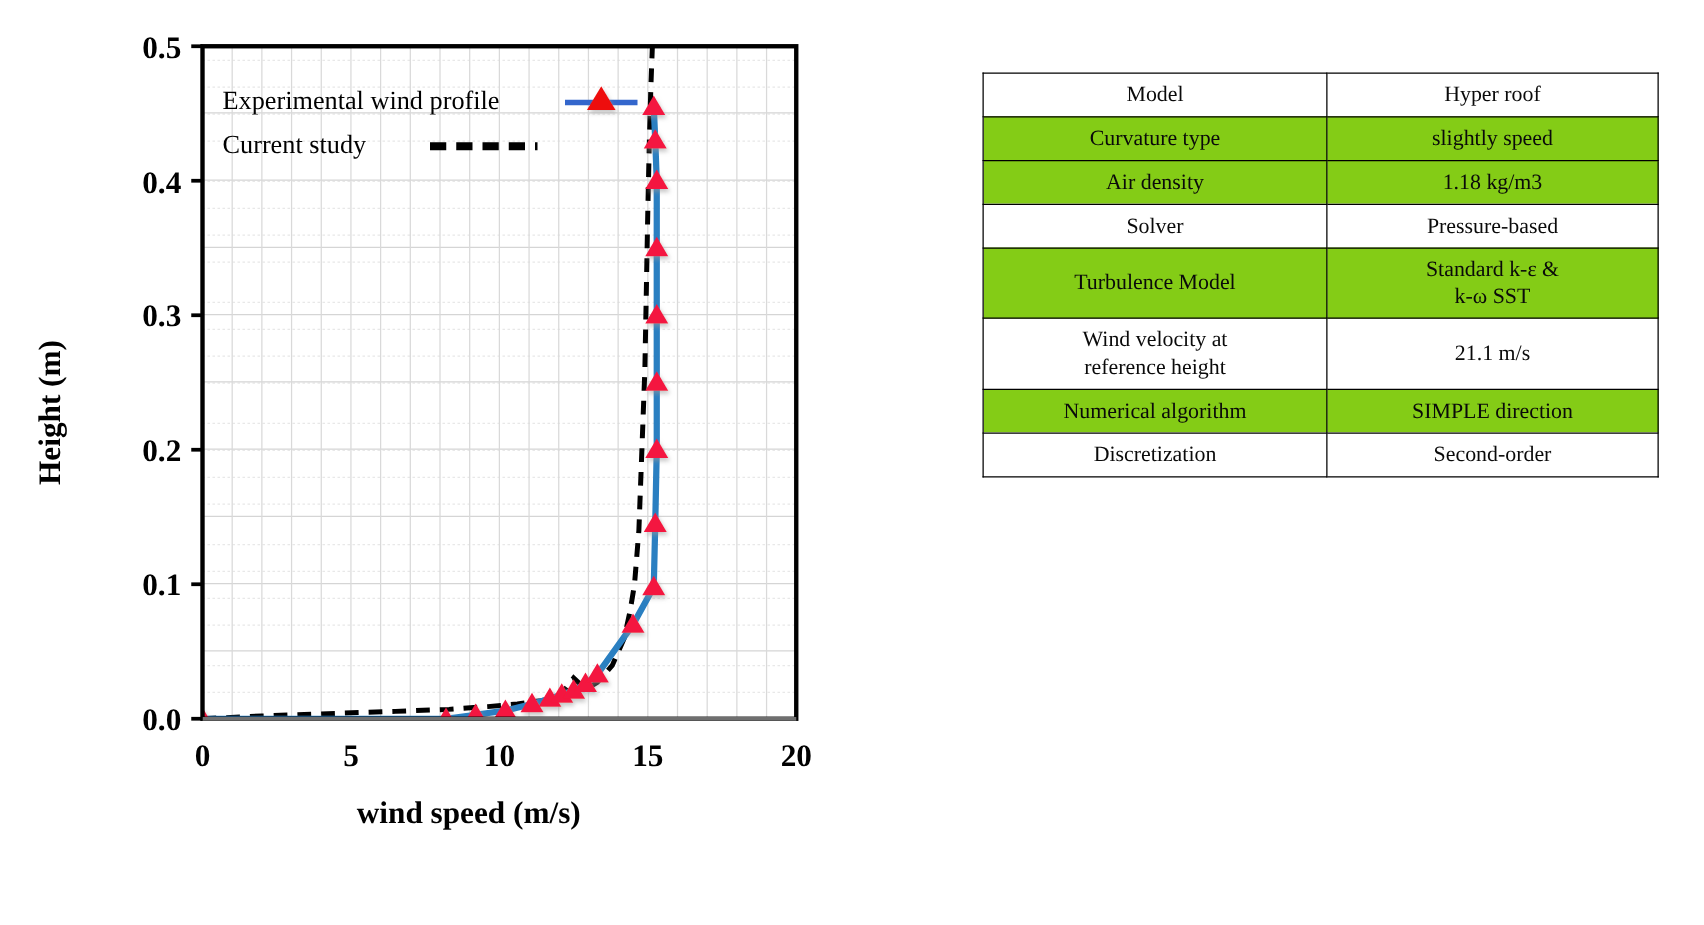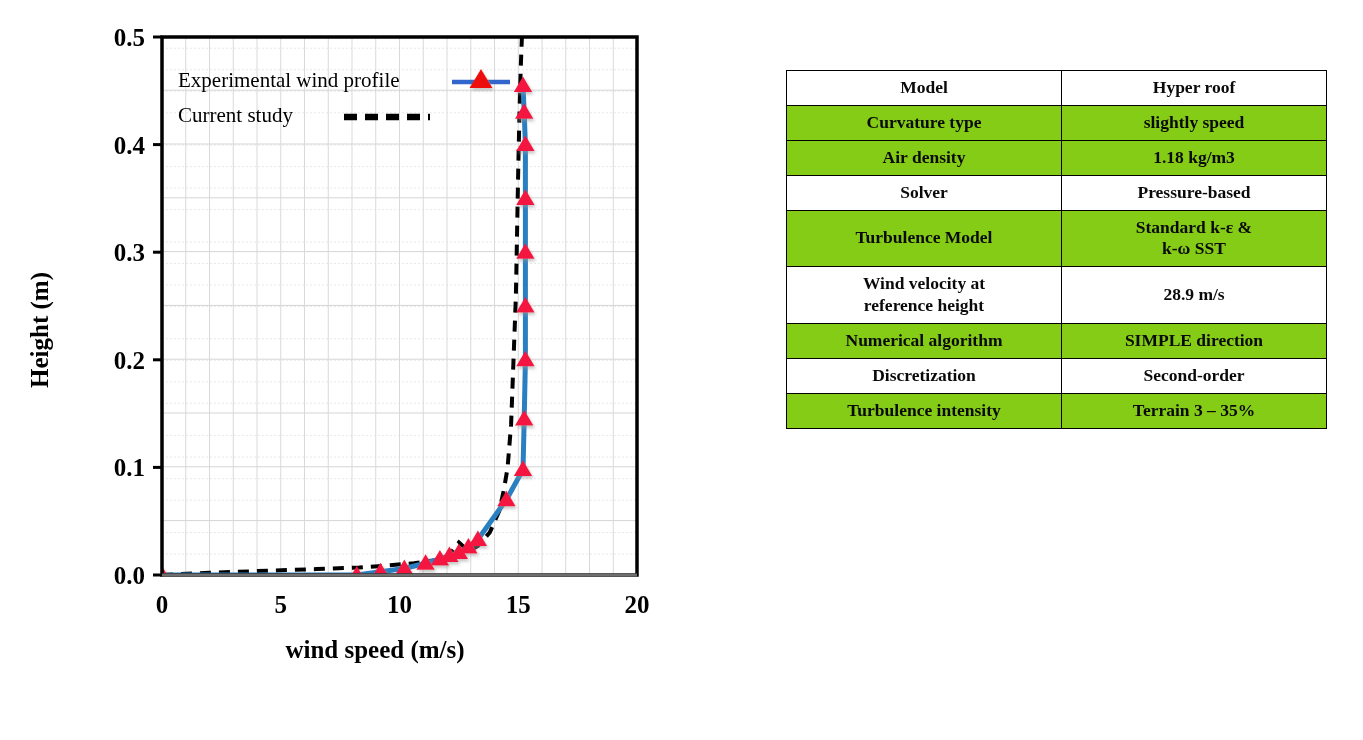--- a/index.html
+++ b/index.html
@@ -44,23 +44,22 @@
   .legend-text {
     font-family: "Liberation Serif", "DejaVu Serif", serif;
     font-size: 21px;
     fill: #000000;
   }
 
   
   #params-table-wrap {
     position: absolute;
     left: 786px;
-    top: 70px;
+    top: 58px;
     width: 522px;
-    font-weight: bold;
   }
   table.params-table {
     border-collapse: collapse;
     width: 522px;
     table-layout: fixed;
   }
   table.params-table td {
     border: 1px solid #000000;
     text-align: center;
     vertical-align: middle;
@@ -280,29 +279,25 @@
       <tr class="row-plain">
         <td class="label-cell">Solver</td>
         <td class="value-cell">Pressure-based</td>
       </tr>
       <tr class="row-alt">
         <td class="label-cell">Turbulence Model</td>
         <td class="value-cell">Standard k-ε &amp;<br>k-ω SST</td>
       </tr>
       <tr class="row-plain">
         <td class="label-cell">Wind velocity at<br>reference height</td>
-        <td class="value-cell">28.9 m/s</td>
+        <td class="value-cell">21.1 m/s</td>
       </tr>
       <tr class="row-alt">
         <td class="label-cell">Numerical algorithm</td>
         <td class="value-cell">SIMPLE direction</td>
       </tr>
       <tr class="row-plain">
         <td class="label-cell">Discretization</td>
         <td class="value-cell">Second-order</td>
       </tr>
-      <tr class="row-alt">
-        <td class="label-cell">Turbulence intensity</td>
-        <td class="value-cell">Terrain 3 – 35%</td>
-      </tr>
     </tbody>
   </table>
 </div>
 
 </body></html>

